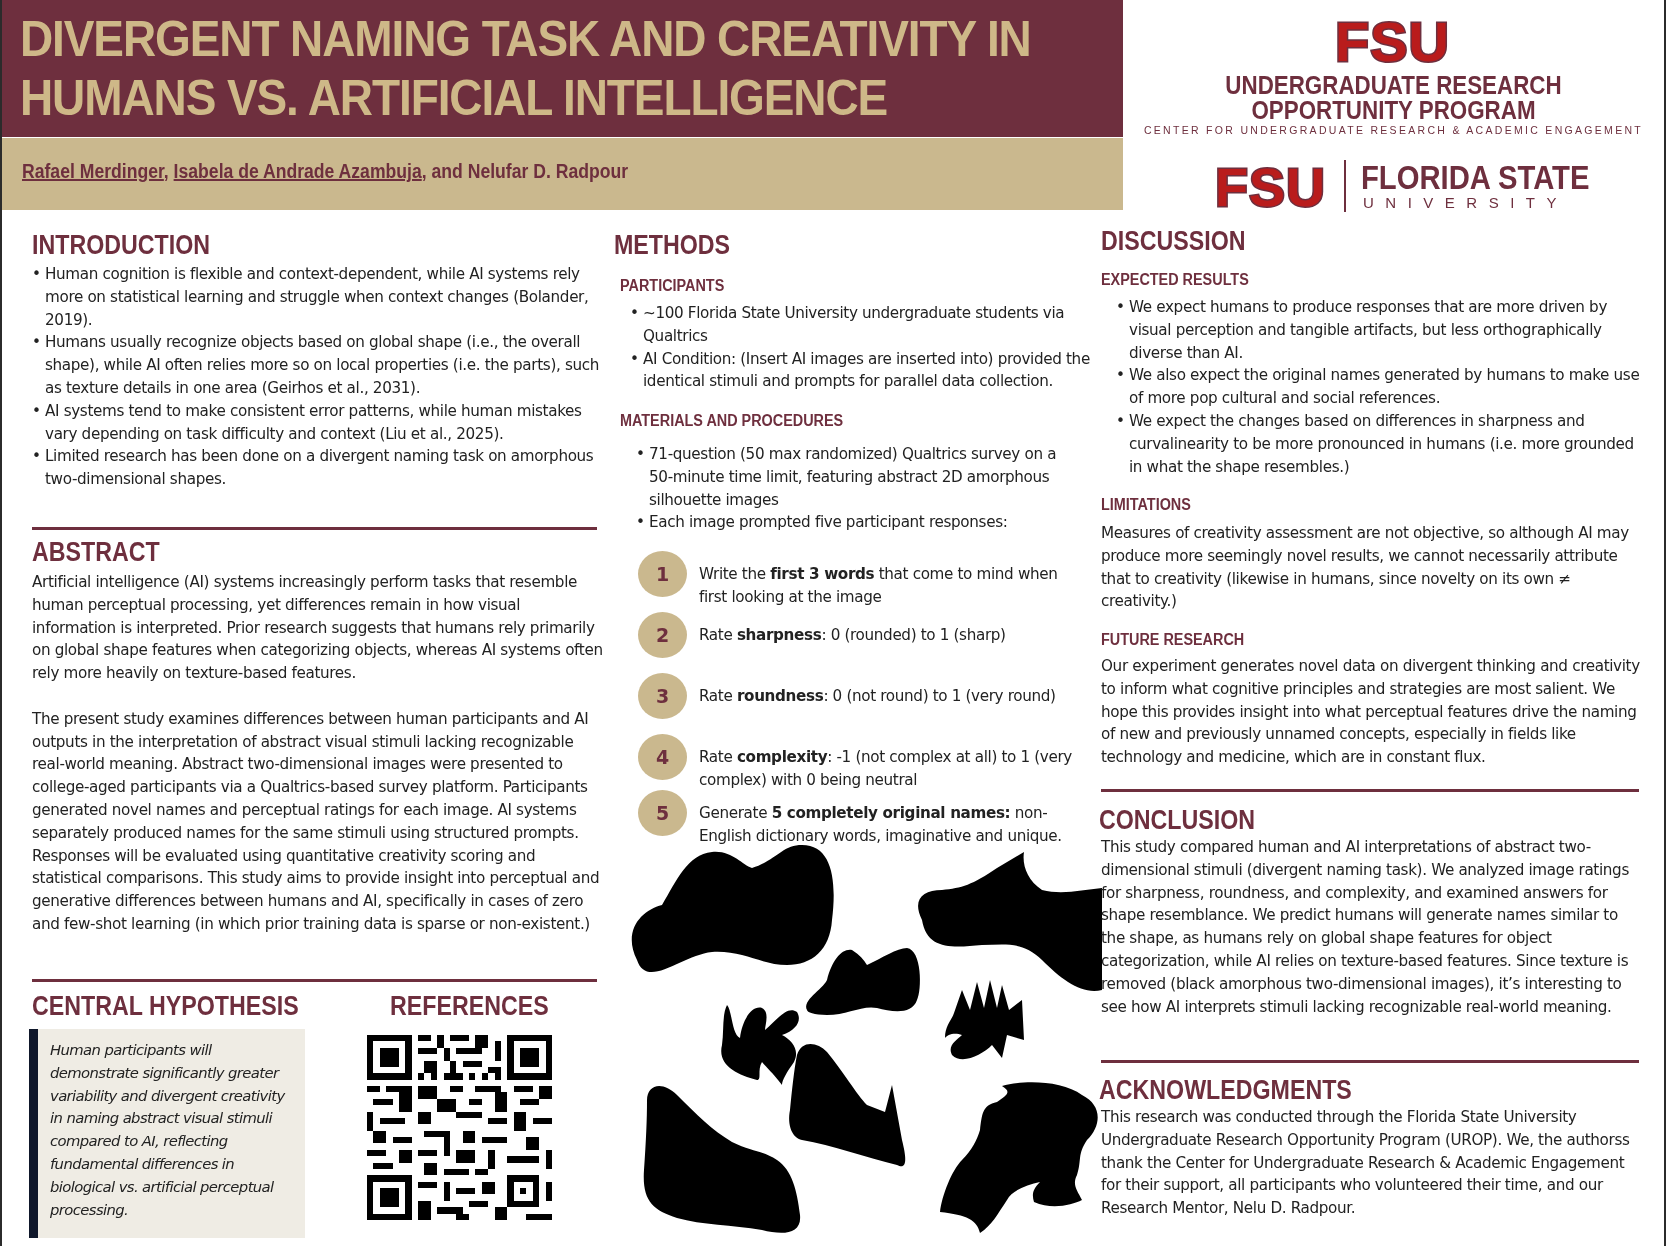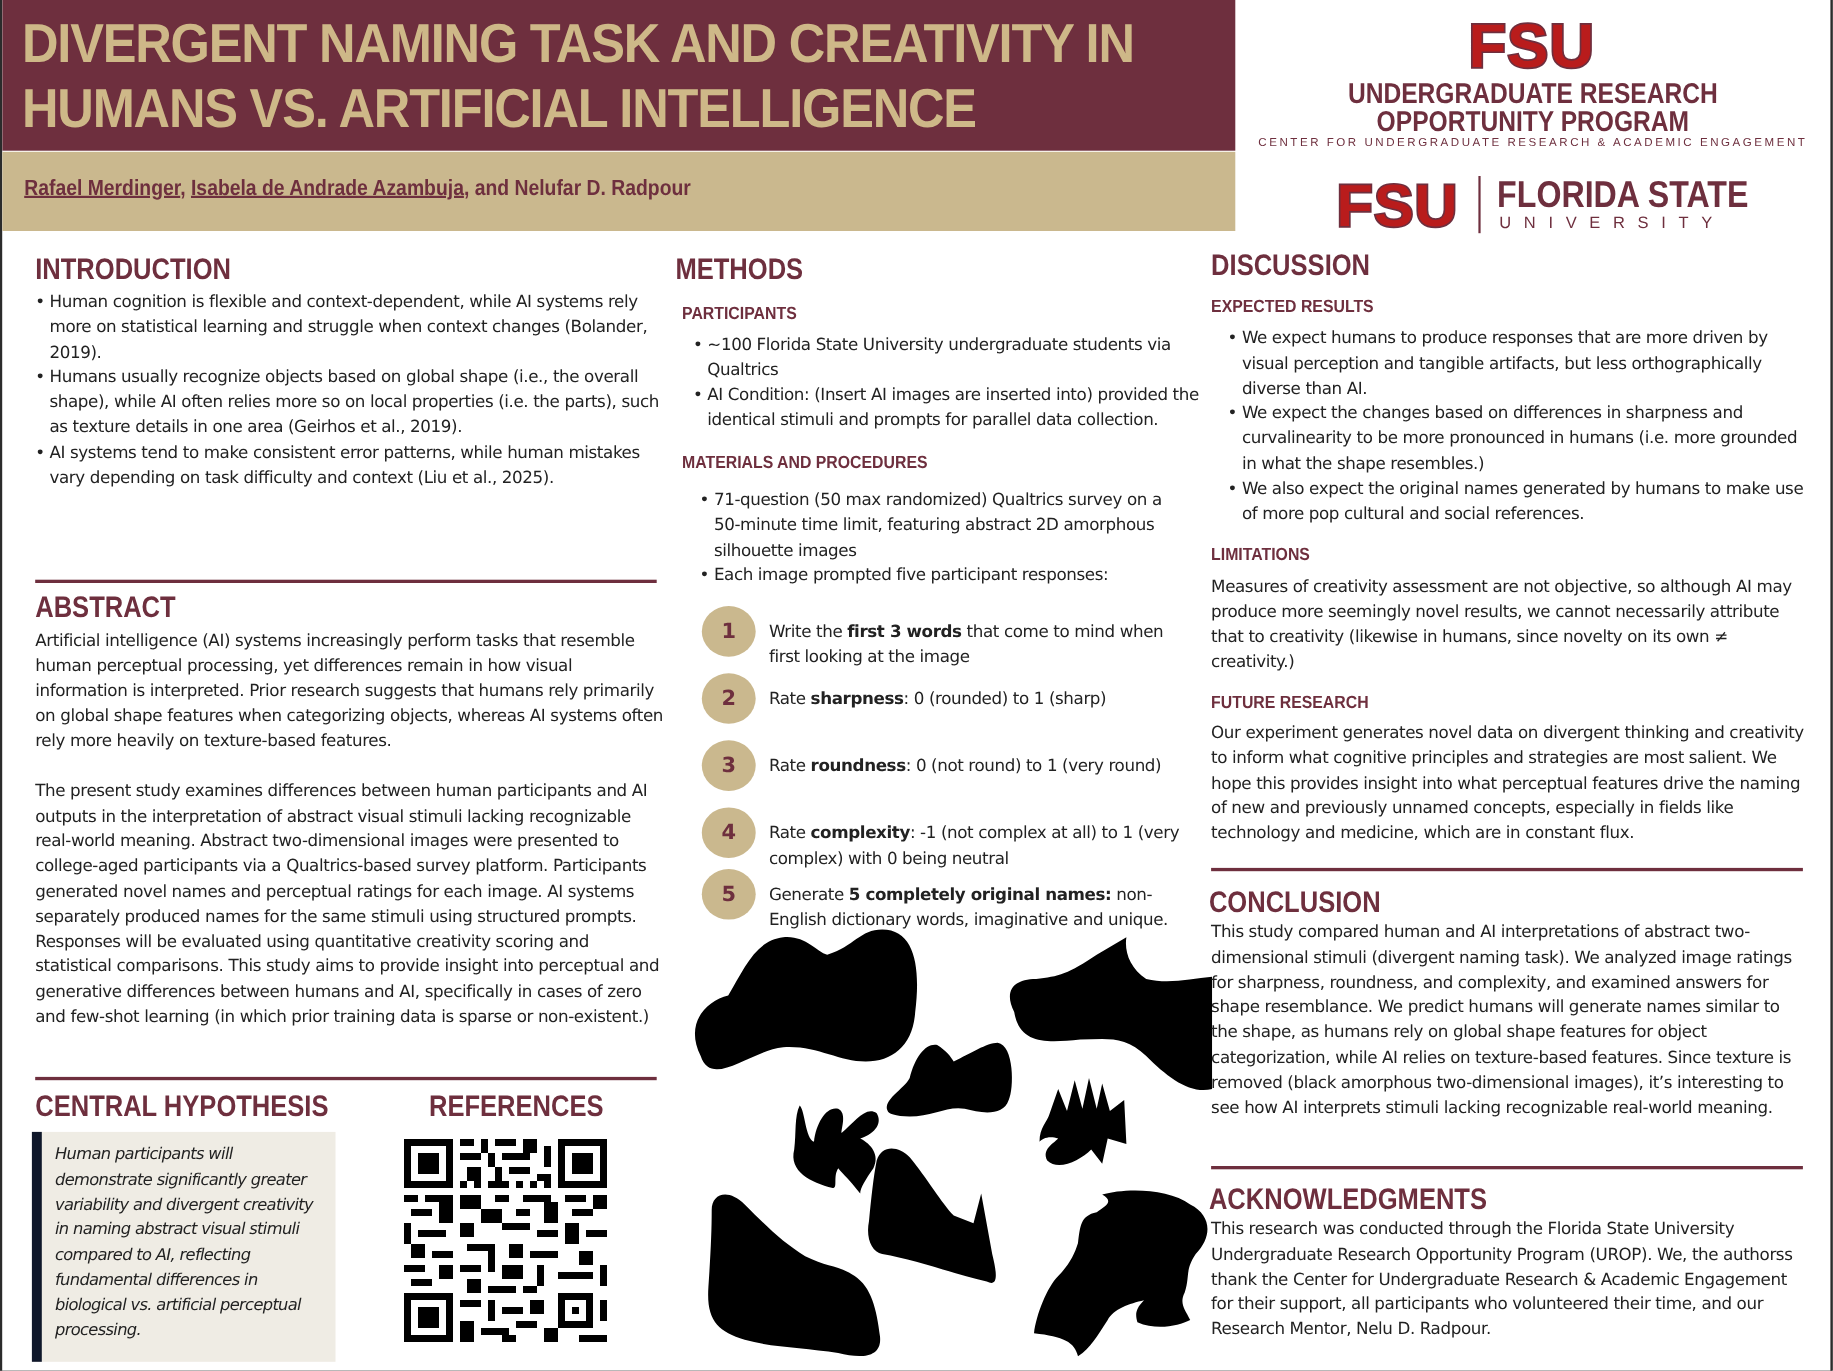--- a/index.html
+++ b/index.html
@@ -100,22 +100,23 @@
     <div class="center-line">CENTER FOR UNDERGRADUATE RESEARCH &amp; ACADEMIC ENGAGEMENT</div>
     <div class="fsu-mark fsu-bottom">FSU</div>
     <div class="logo-divider"></div>
     <div class="fs-word">FLORIDA STATE</div>
     <div class="univ-word">UNIVERSITY</div>
   </div>
 
   <div class="col1 h1 intro-h" style="position:absolute;">INTRODUCTION</div>
   <ul class="col1 bul body intro-list" style="position:absolute;">
     <li>Human cognition is flexible and context-dependent, while AI systems rely more on statistical learning and struggle when context changes (Bolander, 2019).</li>
-    <li>Humans usually recognize objects based on global shape (i.e., the overall shape), while AI often relies more so on local properties (i.e. the parts), such as texture details in one area (Geirhos et al., 2019).</li>
+    <li>Humans usually recognize objects based on global shape (i.e., the overall shape), while AI often relies more so on local properties (i.e. the parts), such as texture details in one area (Geirhos et al., 2031).</li>
     <li>AI systems tend to make consistent error patterns, while human mistakes vary depending on task difficulty and context (Liu et al., 2025).</li>
+    <li>Limited research has been done on a divergent naming task on amorphous two-dimensional shapes.</li>
   </ul>
   <div class="rule" style="left:30px; top:527px; width:565px;"></div>
   <div class="col1 h1 abs-h" style="position:absolute;">ABSTRACT</div>
   <div class="col1 body abs-body" style="position:absolute;">
     <p>Artificial intelligence (AI) systems increasingly perform tasks that resemble human perceptual processing, yet differences remain in how visual information is interpreted. Prior research suggests that humans rely primarily on global shape features when categorizing objects, whereas AI systems often rely more heavily on texture-based features.</p>
     <p style="margin-top:22.8px;">The present study examines differences between human participants and AI outputs in the interpretation of abstract visual stimuli lacking recognizable real-world meaning. Abstract two-dimensional images were presented to college-aged participants via a Qualtrics-based survey platform. Participants generated novel names and perceptual ratings for each image. AI systems separately produced names for the same stimuli using structured prompts. Responses will be evaluated using quantitative creativity scoring and statistical comparisons. This study aims to provide insight into perceptual and generative differences between humans and AI, specifically in cases of zero and few-shot learning (in which prior training data is sparse or non-existent.)</p>
   </div>
   <div class="rule" style="left:30px; top:979px; width:565px;"></div>
   <div class="h1 hyp-h">CENTRAL HYPOTHESIS</div>
   <div class="h1 ref-h">REFERENCES</div>
@@ -263,22 +264,22 @@
 
         <path d="M400 246 C 420 240, 460 240, 480 255 C 500 265, 500 285, 485 300 C 475 315, 480 320, 475 335 C 470 345, 475 350, 480 360 C 470 365, 450 370, 432 362 C 430 355, 430 350, 438 342 C 425 345, 410 350, 405 360 C 395 375, 390 385, 378 393 C 375 380, 365 375, 338 372 C 340 355, 350 330, 360 320 C 370 310, 375 300, 378 290 C 380 275, 380 265, 395 262 C 405 255, 410 252, 400 246 Z"></path>
       </g>
     </svg>
   </div>
 
   <div class="h1 col3 disc-h">DISCUSSION</div>
   <div class="h2 col3 exp-h">EXPECTED RESULTS</div>
   <ul class="bul body exp-list" style="position:absolute;">
     <li>We expect humans to produce responses that are more driven by visual perception and tangible artifacts, but less orthographically diverse than AI.</li>
+    <li>We also expect the original names generated by humans to make use of more pop cultural and social references.</li>
     <li>We expect the changes based on differences in sharpness and curvalinearity to be more pronounced in humans (i.e. more grounded in what the shape resembles.)</li>
-    <li>We also expect the original names generated by humans to make use of more pop cultural and social references.</li>
   </ul>
   <div class="h2 col3 lim-h">LIMITATIONS</div>
   <div class="body col3 lim-body">Measures of creativity assessment are not objective, so although AI may produce more seemingly novel results, we cannot necessarily attribute that to creativity (likewise in humans, since novelty on its own ≠ creativity.)</div>
   <div class="h2 col3 fut-h">FUTURE RESEARCH</div>
   <div class="body col3 fut-body">Our experiment generates novel data on divergent thinking and creativity to inform what cognitive principles and strategies are most salient. We hope this provides insight into what perceptual features drive the naming of new and previously unnamed concepts, especially in fields like technology and medicine, which are in constant flux.</div>
   <div class="rule" style="left:1099px; top:789px; width:538px;"></div>
   <div class="h1 col3 conc-h">CONCLUSION</div>
   <div class="body col3 conc-body">This study compared human and AI interpretations of abstract two-dimensional stimuli (divergent naming task). We analyzed image ratings for sharpness, roundness, and complexity, and examined answers for shape resemblance. We predict humans will generate names similar to the shape, as humans rely on global shape features for object categorization, while AI relies on texture-based features. Since texture is removed (black amorphous two-dimensional images), it’s interesting to see how AI interprets stimuli lacking recognizable real-world meaning.</div>
   <div class="rule" style="left:1099px; top:1060px; width:538px;"></div>
   <div class="h1 col3 ack-h">ACKNOWLEDGMENTS</div>

